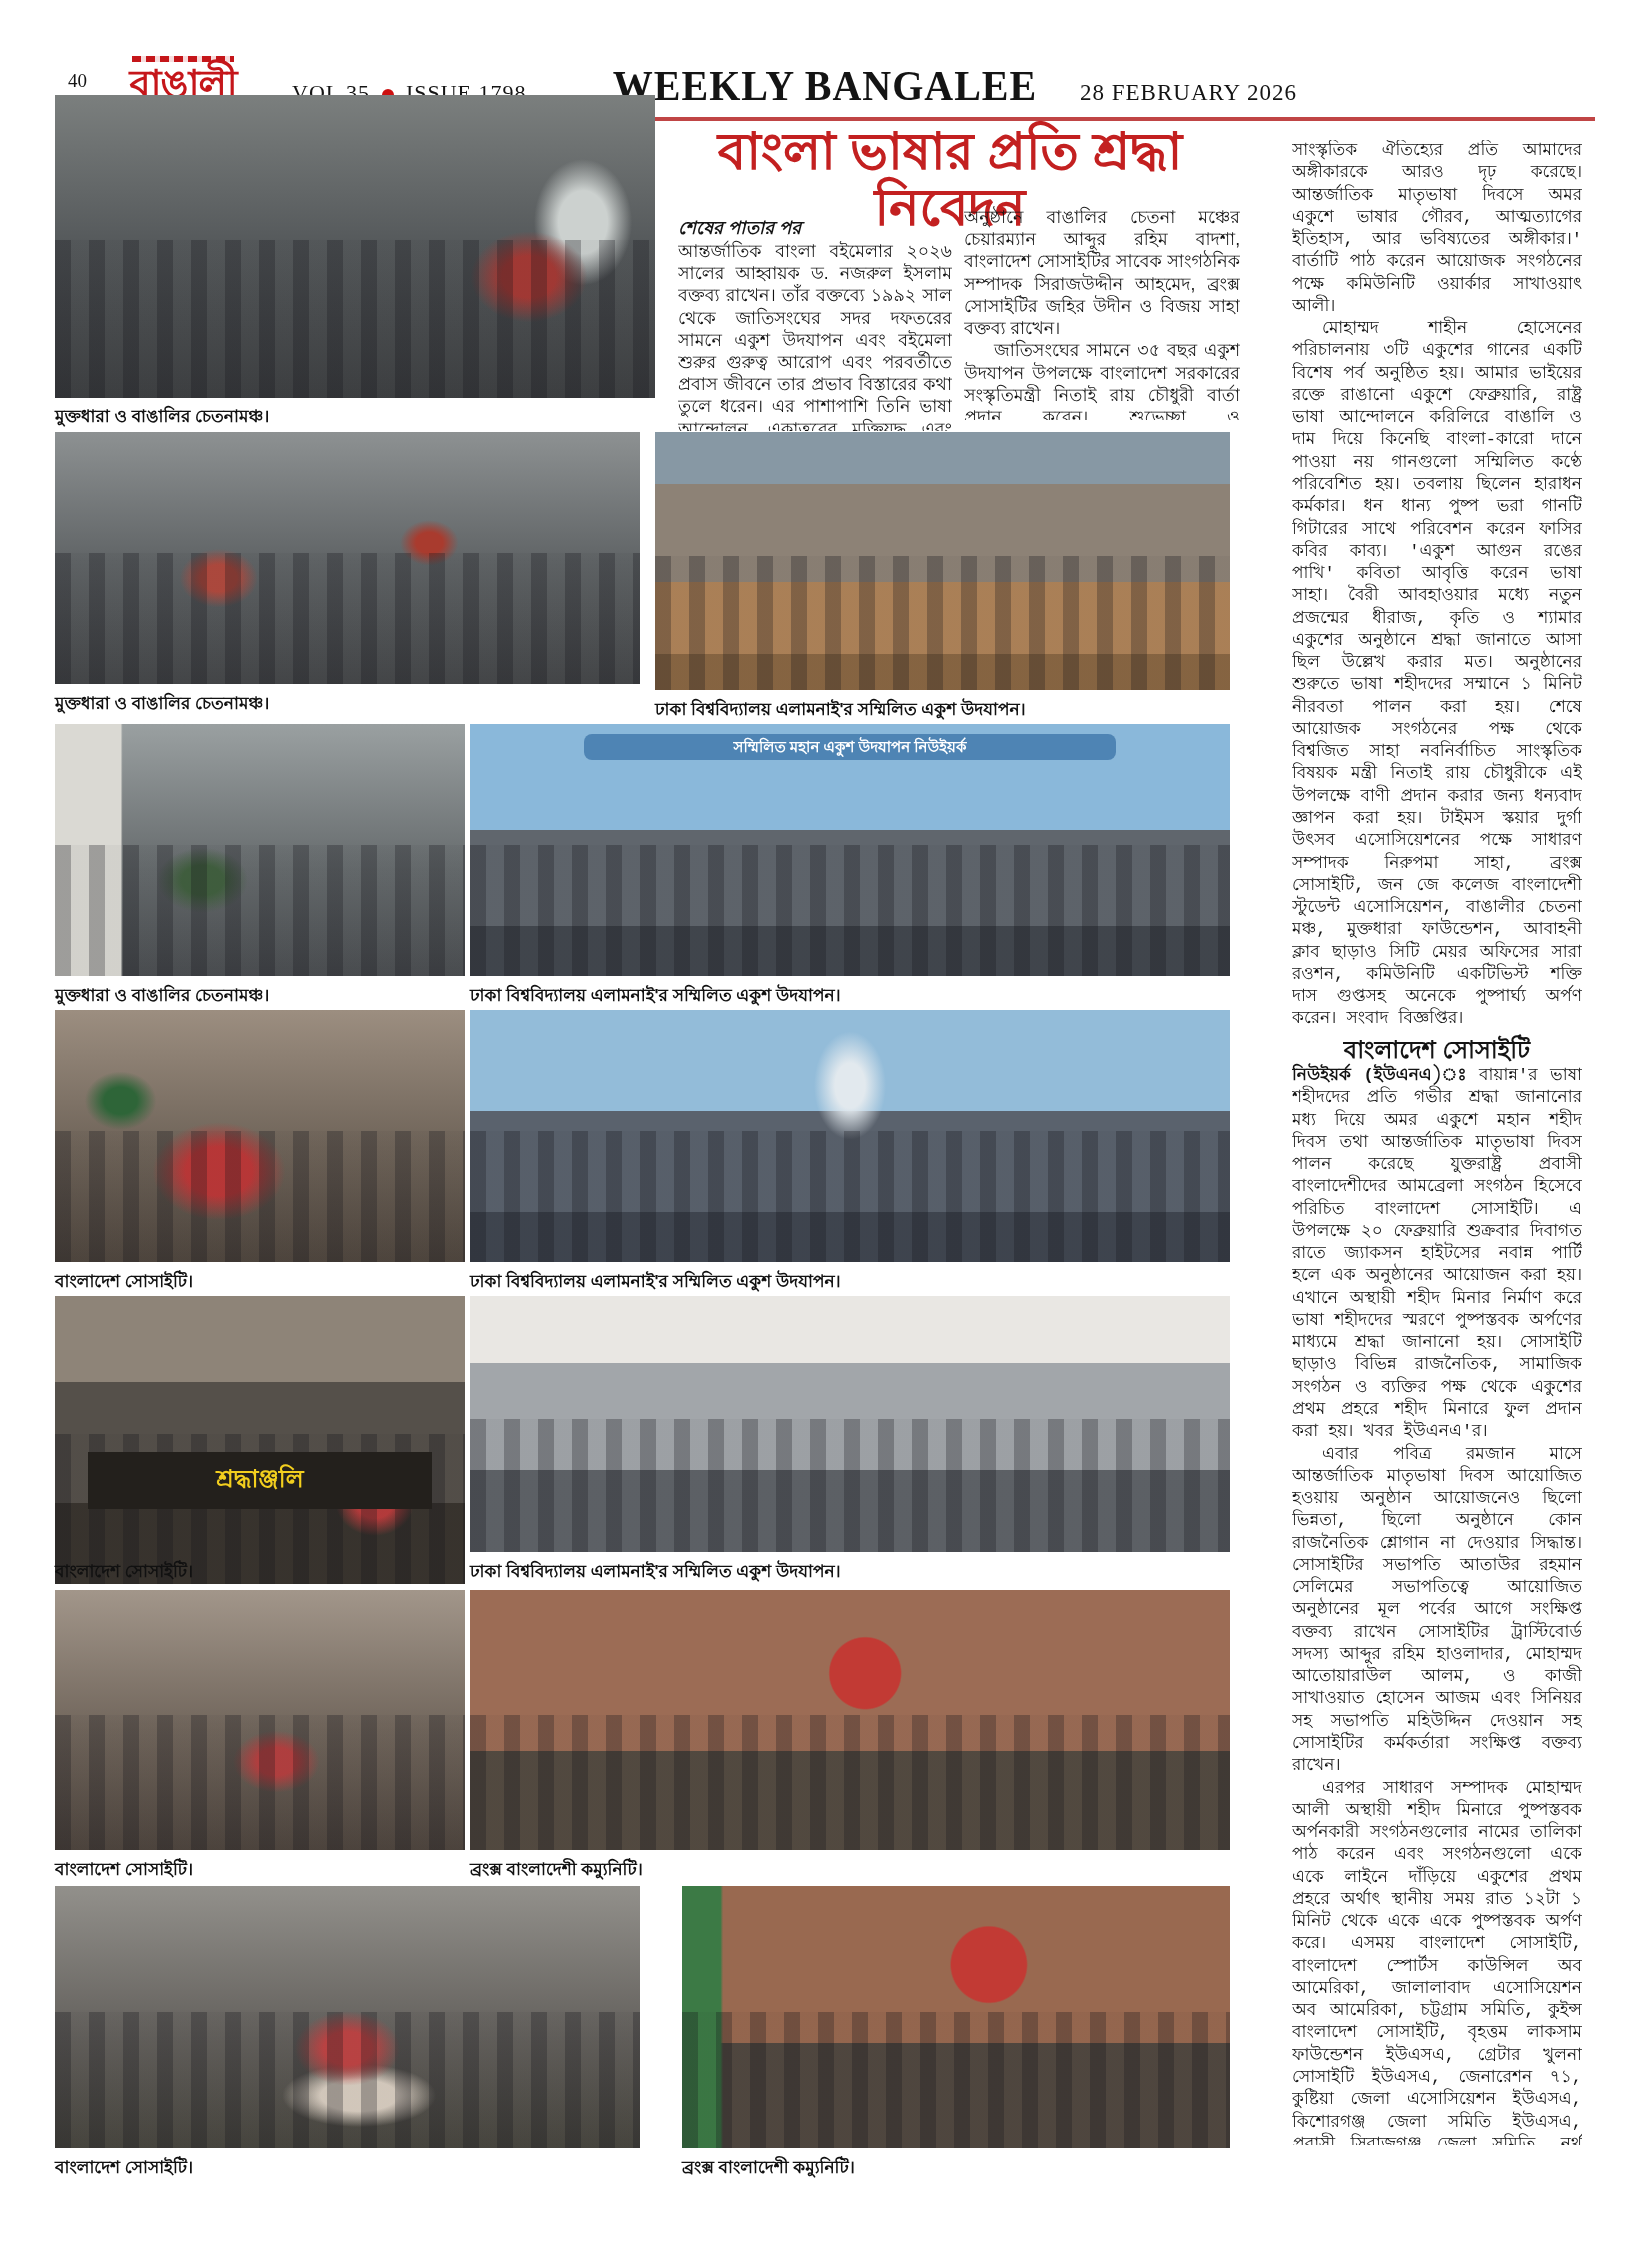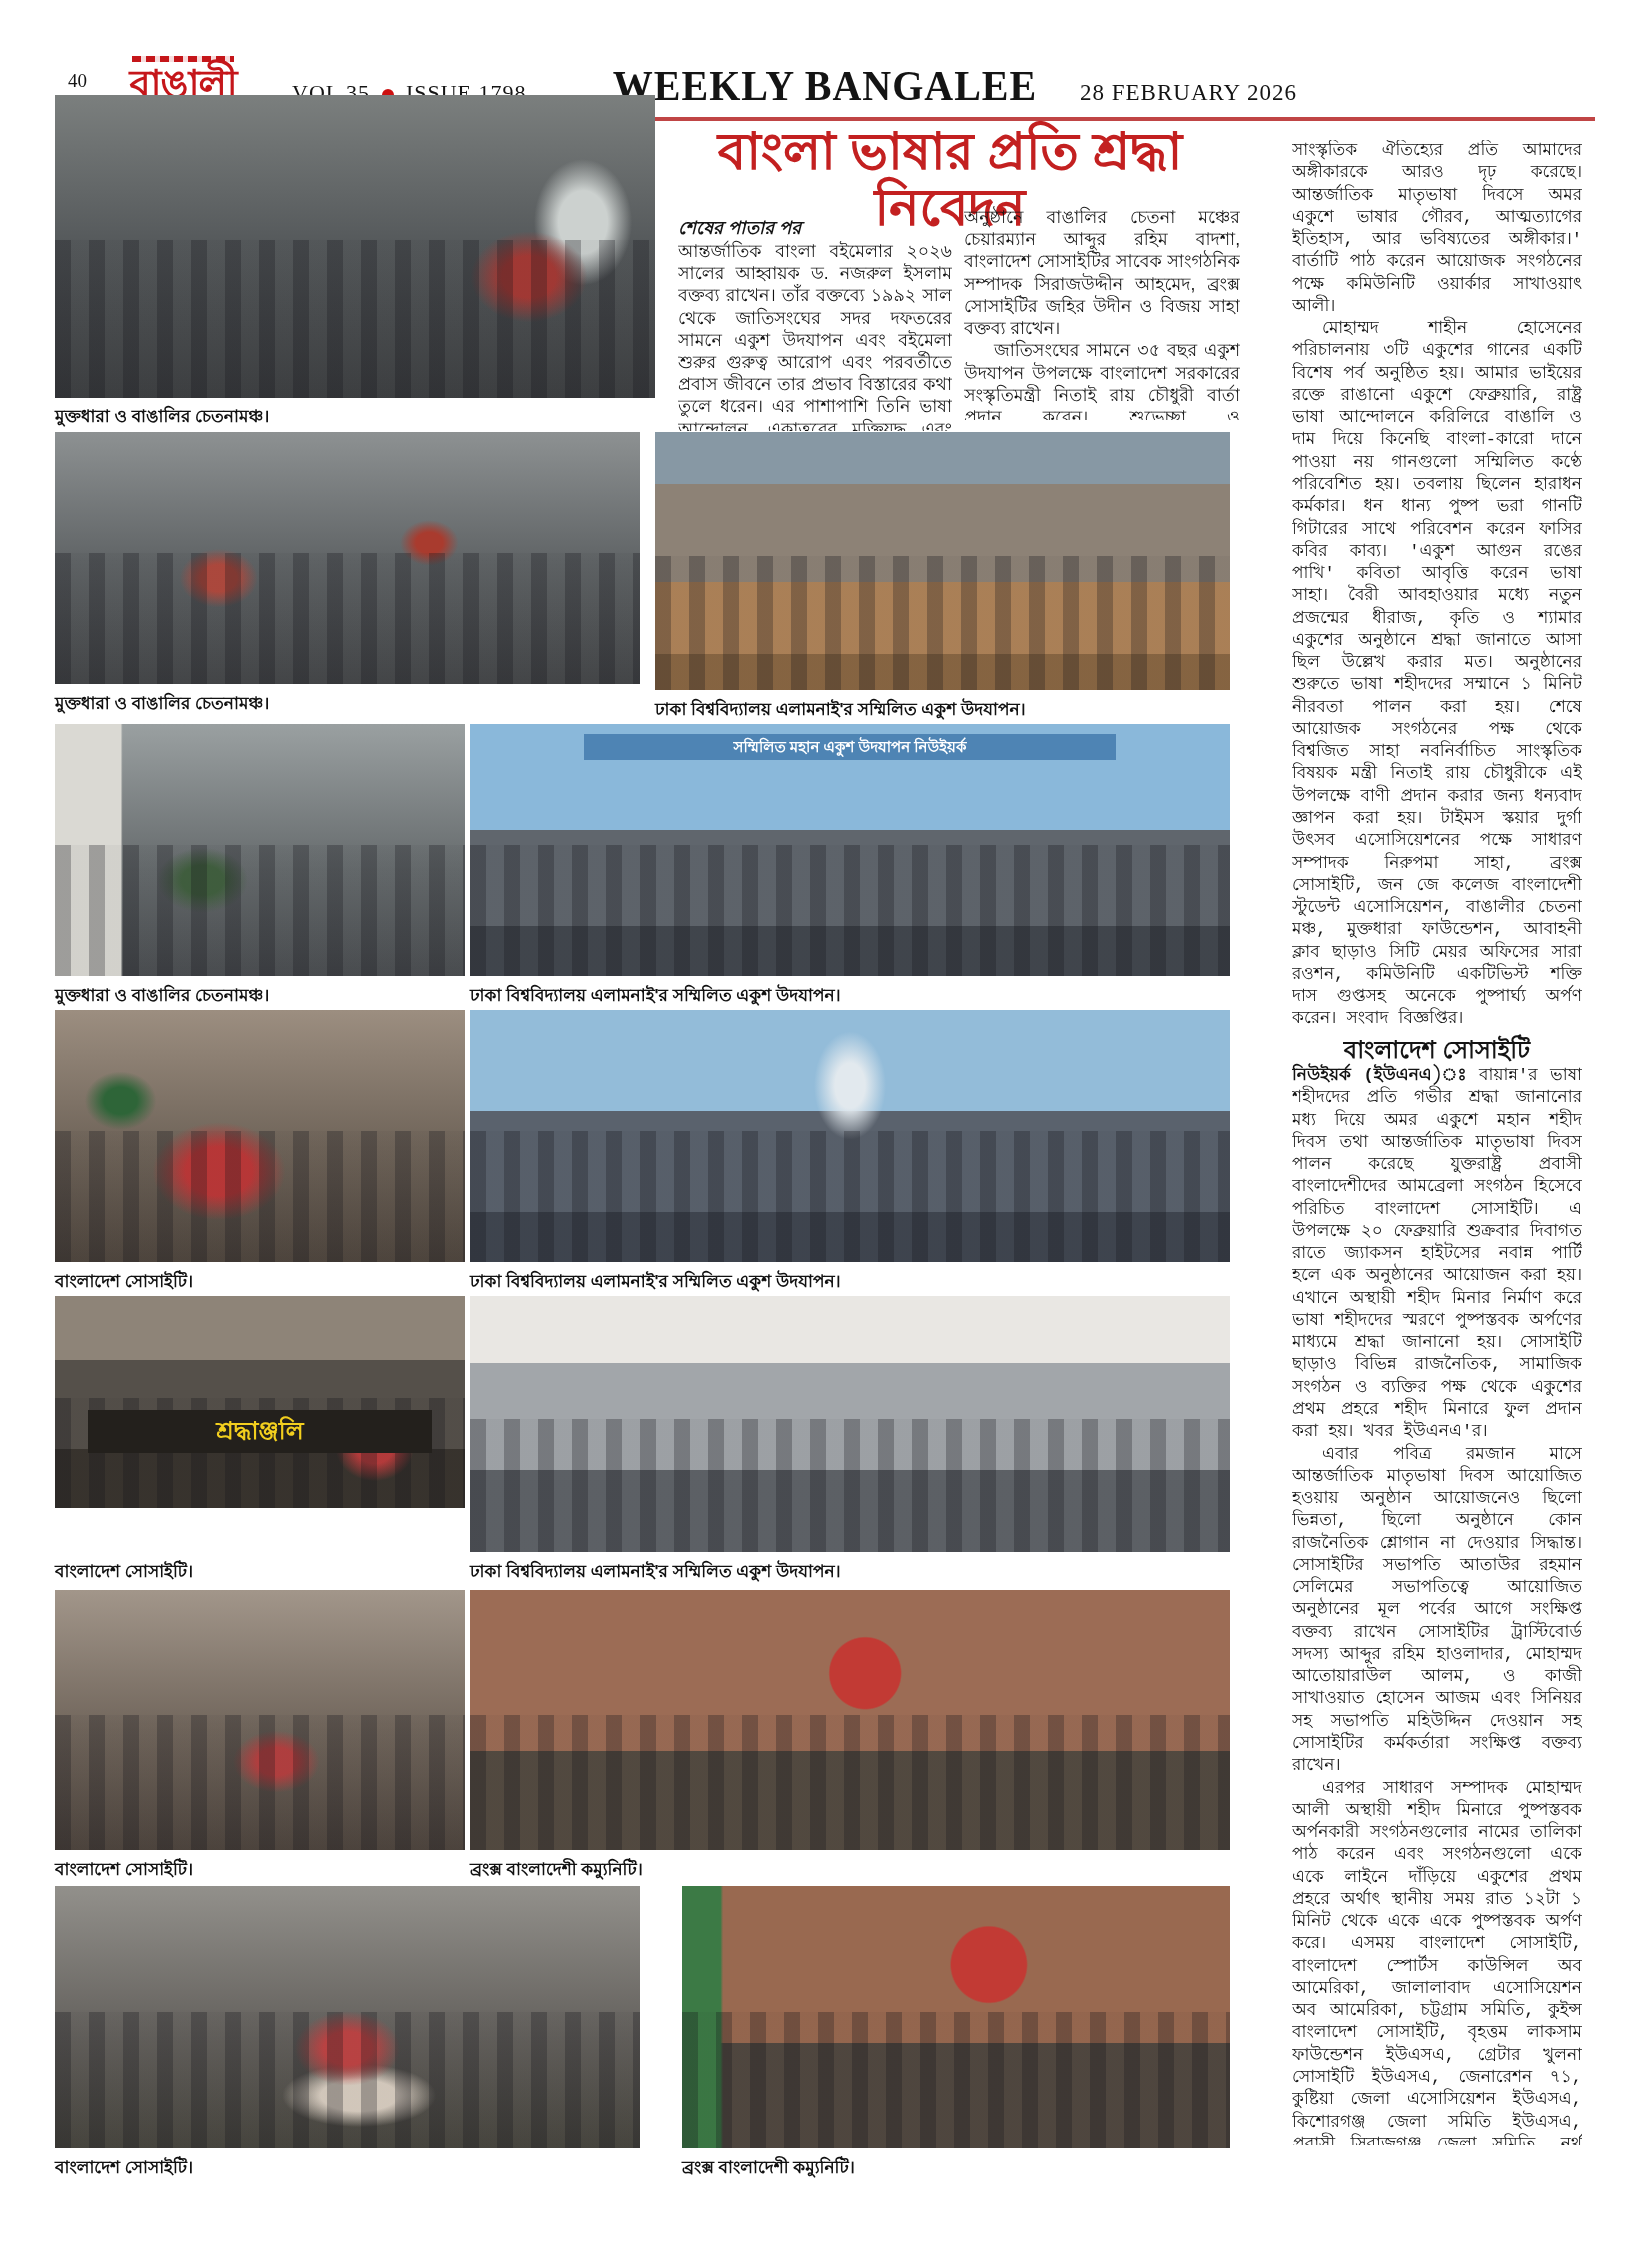--- a/index.html
+++ b/index.html
@@ -50,21 +50,21 @@
   .pl7{background:radial-gradient(85px 60px at 50% 62%,#bf4444 0 28%,rgba(191,68,68,0) 62%),radial-gradient(110px 45px at 52% 80%,#d9cec1 0 35%,rgba(217,206,193,0) 70%),linear-gradient(180deg,#92908b,#63605c 58%,#48463f);}
   .pm1{background:linear-gradient(180deg,#8798a4 0 20%,#8d8276 20% 58%,#b08459 58% 86%,#8a6743 86%);}
   .pm2{background:linear-gradient(180deg,#8ab8da 0 42%,#60666d 42% 80%,#42474e 80%);}
   .pm3{background:radial-gradient(60px 90px at 50% 30%,#e2e9ee 0 25%,rgba(226,233,238,0) 60%),linear-gradient(180deg,#93bcd9 0 40%,#5a626d 40% 80%,#404650 80%);}
   .pm4{background:linear-gradient(180deg,#e9e7e3 0 26%,#a2a6aa 26% 68%,#5f6368 68%);}
   .pm5{background:radial-gradient(80px 80px at 52% 32%,#c23a34 0 44%,rgba(194,58,52,0) 46%),linear-gradient(180deg,#9c6c55 0 62%,#544b41 62%);}
   .pm6{background:radial-gradient(85px 85px at 56% 30%,#c23a34 0 44%,rgba(194,58,52,0) 46%),linear-gradient(90deg,#3c7a45 0 7%,rgba(60,122,69,0) 7.5%),linear-gradient(180deg,#996950 0 60%,#514840 60%);}
   .banner-l5{position:absolute;left:8%;top:54%;width:84%;height:20%;background:#23201c;color:#f3cf1e;
     display:flex;align-items:center;justify-content:center;font-size:24px;font-weight:bold;z-index:2;}
   .banner-m2{position:absolute;left:15%;top:4%;width:70%;height:26px;background:rgba(30,90,150,.55);color:#fff;
-    display:flex;align-items:center;justify-content:center;font-size:15px;font-weight:bold;z-index:2;white-space:nowrap;overflow:hidden;}
+    display:flex;align-items:center;justify-content:center;font-size:15px;font-weight:bold;z-index:2;white-space:nowrap;overflow:hidden;border-radius:8px;}
 </style>
 </head>
 <body>
 
 <div class="pagenum">40</div>
 
 <div class="logo">
   <div class="logo-flourish"></div>
   <div class="logo-text">বাঙালী</div>
 </div>
@@ -112,21 +112,21 @@
 <div class="ph pm2" style="left:470px;top:724px;width:760px;height:252px;">
   <div class="banner-m2">সম্মিলিত মহান একুশ উদযাপন নিউইয়র্ক</div>
 </div>
 <div class="cap" style="left:470px;top:982px;">ঢাকা বিশ্ববিদ্যালয় এলামনাই'র সম্মিলিত একুশ উদযাপন।</div>
 
 <div class="ph pl4" style="left:55px;top:1010px;width:410px;height:252px;"></div>
 <div class="cap" style="left:55px;top:1268px;">বাংলাদেশ সোসাইটি।</div>
 <div class="ph pm3" style="left:470px;top:1010px;width:760px;height:252px;"></div>
 <div class="cap" style="left:470px;top:1268px;">ঢাকা বিশ্ববিদ্যালয় এলামনাই'র সম্মিলিত একুশ উদযাপন।</div>
 
-<div class="ph pl5" style="left:55px;top:1296px;width:410px;height:212px;">
+<div class="ph pl5" style="left:55px;top:1296px;width:410px;height:288px;">
   <div class="banner-l5">শ্রদ্ধাঞ্জলি</div>
 </div>
 <div class="cap" style="left:55px;top:1558px;">বাংলাদেশ সোসাইটি।</div>
 <div class="ph pm4" style="left:470px;top:1296px;width:760px;height:256px;"></div>
 <div class="cap" style="left:470px;top:1558px;">ঢাকা বিশ্ববিদ্যালয় এলামনাই'র সম্মিলিত একুশ উদযাপন।</div>
 
 <div class="ph pl6" style="left:55px;top:1590px;width:410px;height:260px;"></div>
 <div class="cap" style="left:55px;top:1856px;">বাংলাদেশ সোসাইটি।</div>
 <div class="ph pm5" style="left:470px;top:1590px;width:760px;height:260px;"></div>
 <div class="cap" style="left:470px;top:1856px;">ব্রংক্স বাংলাদেশী কম্যুনিটি।</div>

